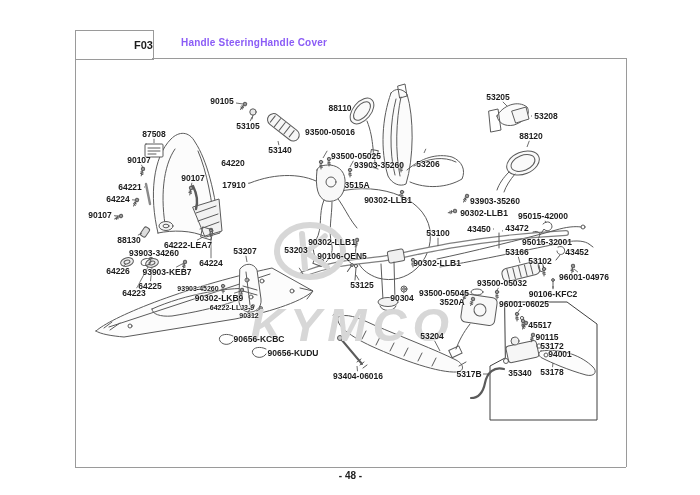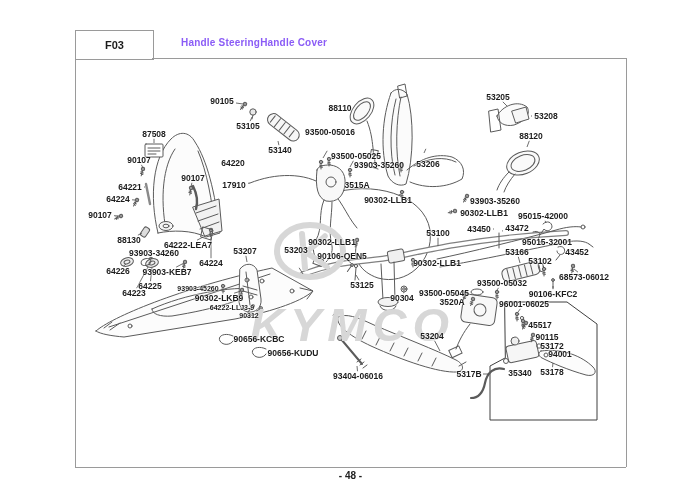--- a/index.html
+++ b/index.html
@@ -1,20 +1,20 @@
 <!DOCTYPE html>
 <html style="--page_bg: #ffffff; --frame: #9a9a9a; --label_text: #1c1c1c; --line_art: #5b5b5b; --leader: #4a4a4a; --watermark: #d7d7d7;"><head>
 <meta charset="utf-8">
 <style>
   html,body{margin:0;padding:0;background:#fff;}
   .page{position:relative;width:700px;height:495px;background:var(--page_bg,#fff);
         font-family:"Liberation Sans",sans-serif;overflow:hidden;}
   .abs{position:absolute;}
   .code-box{left:75px;top:30px;width:77px;height:28px;border:1px solid var(--frame,#9a9a9a);
-            display:flex;align-items:center;justify-content:center;
+            display:flex;align-items:center;justify-content:flex-end;
             font-weight:bold;font-size:11px;color:var(--label_text,#1c1c1c);}
   .title{left:181px;top:37px;font-weight:bold;font-size:10px;color:#8b5cf6;letter-spacing:.2px;}
   .hline-header{left:152px;top:58px;width:474px;height:0;border-top:1px solid var(--frame,#9a9a9a);}
   .vline-left{left:75px;top:58px;width:0;height:409px;border-left:1px solid var(--frame,#9a9a9a);}
   .vline-right{left:626px;top:58px;width:0;height:409px;border-left:1px solid var(--frame,#9a9a9a);}
   .hline-bottom{left:75px;top:467px;width:551px;height:0;border-top:1px solid var(--frame,#9a9a9a);}
   .footer{left:75px;top:470px;width:551px;text-align:center;font-weight:bold;font-size:10px;color:#222;}
   .layer{left:0;top:0;width:700px;height:495px;}
   .art{color:var(--line_art,#5b5b5b);}
   .wm{color:var(--watermark,#d7d7d7);}
@@ -371,21 +371,21 @@
       <span class="plabel" style="left: 495px; top: 201px;">93903-35260</span>
       <span class="plabel" style="left: 484px; top: 213px;">90302-LLB1</span>
       <span class="plabel" style="left: 543px; top: 216px;">95015-42000</span>
       <span class="plabel" style="left: 479px; top: 229px;">43450</span>
       <span class="plabel" style="left: 517px; top: 228px;">43472</span>
       <span class="plabel" style="left: 547px; top: 242px;">95015-32001</span>
       <span class="plabel" style="left: 438px; top: 233px;">53100</span>
       <span class="plabel" style="left: 517px; top: 252px;">53166</span>
       <span class="plabel" style="left: 577px; top: 252px;">43452</span>
       <span class="plabel" style="left: 540px; top: 261px;">53102</span>
-      <span class="plabel" style="left: 584px; top: 277px;">68573-06012</span>
+      <span class="plabel" style="left: 584px; top: 277px;">96001-04976</span>
       <span class="plabel" style="left: 332px; top: 242px;">90302-LLB1</span>
       <span class="plabel" style="left: 342px; top: 256px;">90106-QEN5</span>
       <span class="plabel" style="left: 437px; top: 263px;">90302-LLB1</span>
       <span class="plabel" style="left: 362px; top: 285px;">53125</span>
       <span class="plabel" style="left: 402px; top: 298px;">90304</span>
       <span class="plabel" style="left: 444px; top: 293px;">93500-05045</span>
       <span class="plabel" style="left: 452px; top: 302px;">3520A</span>
       <span class="plabel" style="left: 502px; top: 283px;">93500-05032</span>
       <span class="plabel" style="left: 553px; top: 294px;">90106-KFC2</span>
       <span class="plabel" style="left: 524px; top: 304px;">96001-06025</span>

